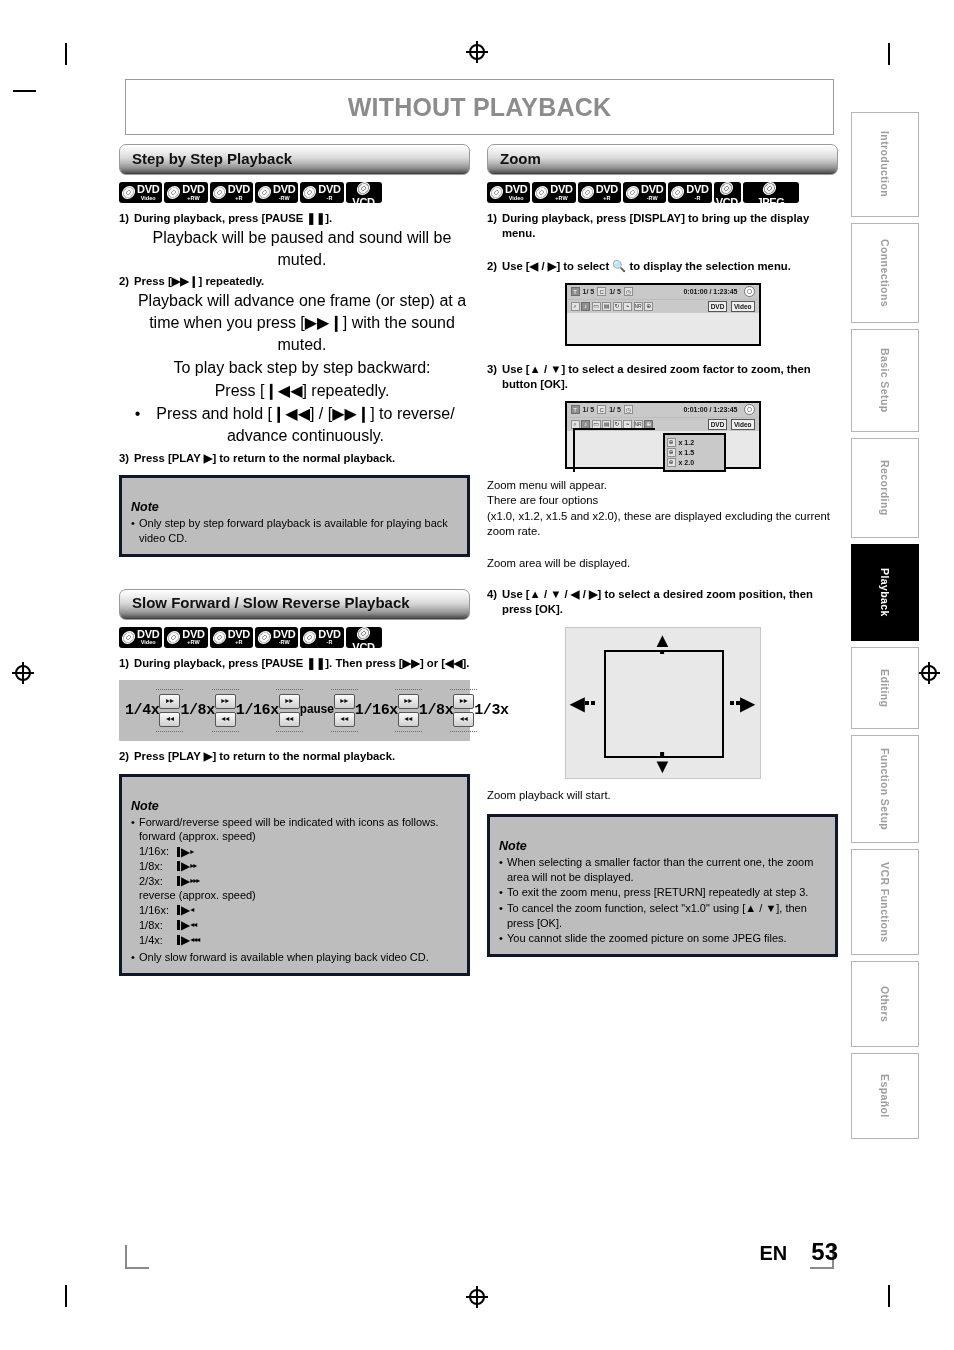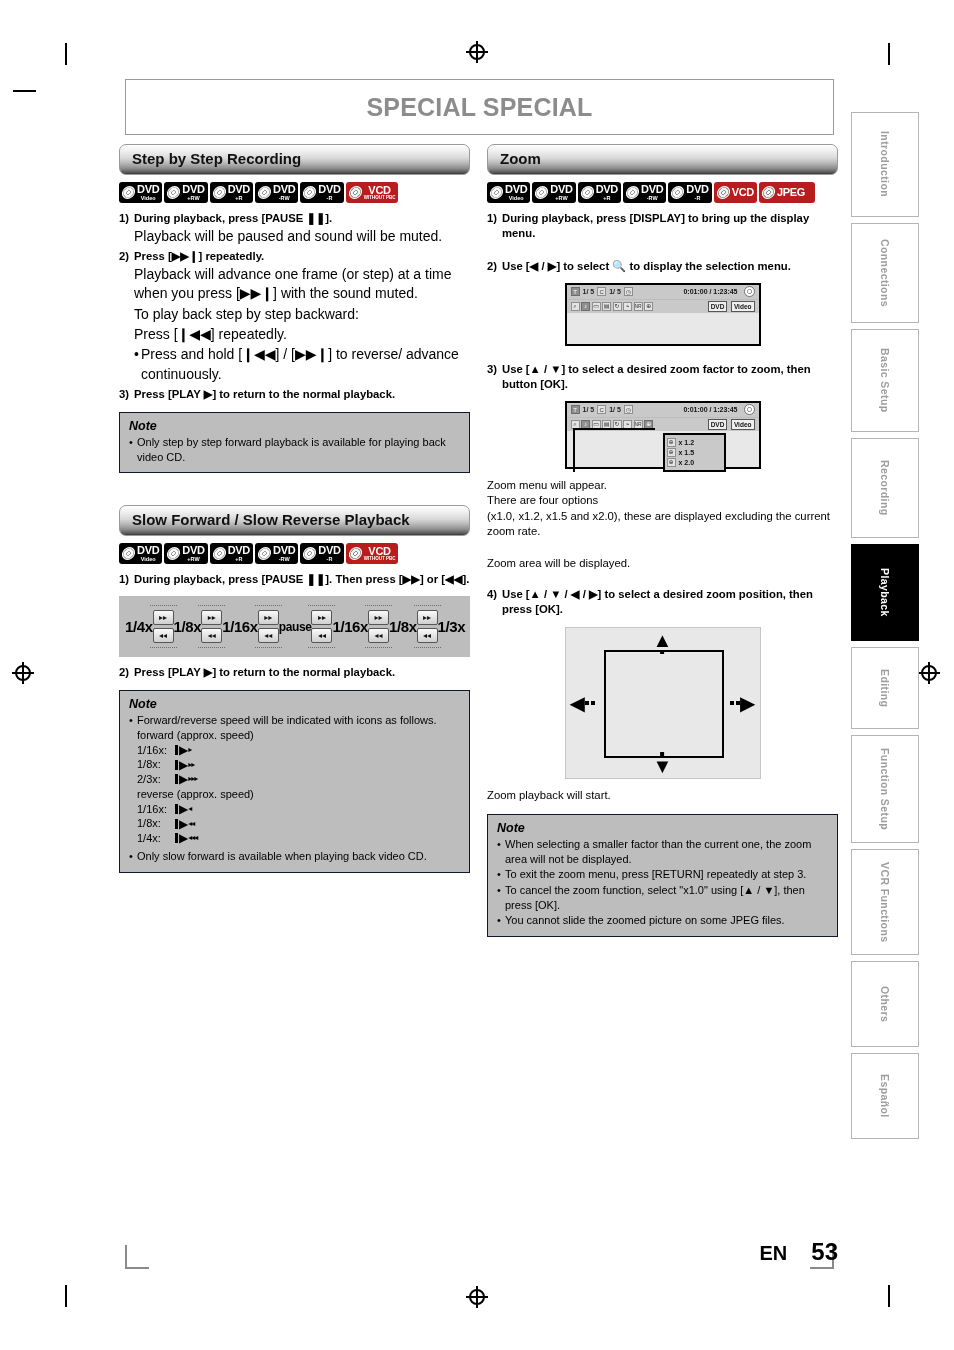--- a/index.html
+++ b/index.html
@@ -57,21 +57,21 @@
     margin-top:-3px;
   }
 
   
   .disc-row { display:flex; flex-wrap:wrap; gap:2px; margin-bottom:8px; }
   .disc {
     height:21px; border-radius:3px; background:#000;
     display:flex; align-items:center; padding:0 3px 0 2px;
     position:relative;
   }
-  .disc.grey { background:#b91c1c; }
+  .disc.grey { background:#000000;flex-direction:column; }
   .disc .platter {
     width:15px; height:13px; flex:0 0 15px;
     position:relative; margin-right:1px;
   }
   .disc .platter i {
     position:absolute; left:1px; top:0px; width:13px; height:13px;
     border-radius:50%;
     background: radial-gradient(circle at 50% 50%, #ffffff 0 18%, #9b9b9b 19% 30%, #ffffff 31% 58%, #bdbdbd 59% 72%, #ffffff 73% 100%);
     border:1px solid #ffffff;
     transform: skewX(-10deg);
@@ -84,43 +84,43 @@
   .disc .sub { font-size:5.5px; font-weight:bold; color:#fff; letter-spacing:0px; margin-top:0.5px; }
   .disc.grey .big, .disc.grey .sub { color:#fff; }
   .disc.single .big { font-size:11px; }
 
   
   .step {
     display:flex; font-size:11.3px; font-weight:bold; line-height:1.32;
     margin-top:3px;
   }
   .step .num { flex:0 0 15px; }
-  .para { font-size:14px; line-height:1.38; margin-left:15px; margin-top:1px; }
+  .para { font-size:16px; line-height:1.38; margin-left:15px; margin-top:1px;text-align:center; }
   .para.bulleted { margin-left:15px; display:flex; }
   .para.bulleted .dot { flex:0 0 7px; }
   .plain { font-size:11.3px; line-height:1.38; }
 
   
   .note {
-    background:#bdbdbd; border:1px solid #0f172a; padding:6px 9px 8px 9px;
+    background:#bdbdbd; border:3px solid #0f172a; padding:22px 9px 8px 9px;
     margin-top:10px;
   }
   .note .nt-title { font-size:12.5px; font-weight:bold; font-style:italic; margin-bottom:2px; }
   .note ul { list-style:none; }
   .note li { font-size:11px; line-height:1.34; display:flex; margin-top:1px; }
   .note li .dot { flex:0 0 8px; }
   .note .sub-line { font-size:11px; line-height:1.34; margin-left:8px; }
 
   
   .speed-box {
     background:#bdbdbd; height:61px; margin:9px 0 8px 0;
     display:flex; align-items:center; justify-content:space-between;
     padding:0 6px; position:relative;
   }
-  .speed-box .sp { font-size:15px; font-weight:bold; letter-spacing:-0.4px; }
+  .speed-box .sp { font-size:15px; font-weight:bold; letter-spacing:-0.4px;font-family:Liberation Mono, monospace; }
   .speed-box .sp.pause { font-size:12px; }
   .btnpair { display:flex; flex-direction:column; gap:3px; position:relative; padding:7px 0; }
   .kbtn {
     width:21px; height:15px; border:1px solid #555; border-radius:2px;
     background: linear-gradient(to bottom,#fafafa,#cfcfcf);
     display:flex; align-items:center; justify-content:center;
     font-size:8px; color:#111; line-height:1;
   }
   .btnpair .dash-top, .btnpair .dash-bot {
     position:absolute; left:-3px; width:27px; height:1px;
@@ -235,27 +235,27 @@
   <div class="frame-v" style="left:125px;top:79px;height:24px;"></div>
   <div class="frame-h" style="left:125px;top:79px;width:24px;"></div>
   <div class="frame-v" style="left:832px;top:79px;height:24px;"></div>
   <div class="frame-h" style="left:810px;top:79px;width:24px;"></div>
   <div class="frame-v" style="left:125px;top:1245px;height:24px;"></div>
   <div class="frame-h" style="left:125px;top:1267px;width:24px;"></div>
   <div class="frame-v" style="left:832px;top:1245px;height:24px;"></div>
   <div class="frame-h" style="left:810px;top:1267px;width:24px;"></div>
 
   <div class="title-box">
-    <h1>SPECIAL SPECIAL</h1>
+    <h1>WITHOUT PLAYBACK</h1>
   </div>
 
   <div class="col-left">
 
     <div class="sec-bar">
-      <span>Step by Step Recording</span>
+      <span>Step by Step Playback</span>
     </div>
 
     <div class="disc-row">
       <div class="disc">
           <div class="platter">
             <i></i>
           </div>
           <div class="lbl">
             <div class="big">DVD</div>
             <div class="sub">Video</div>

